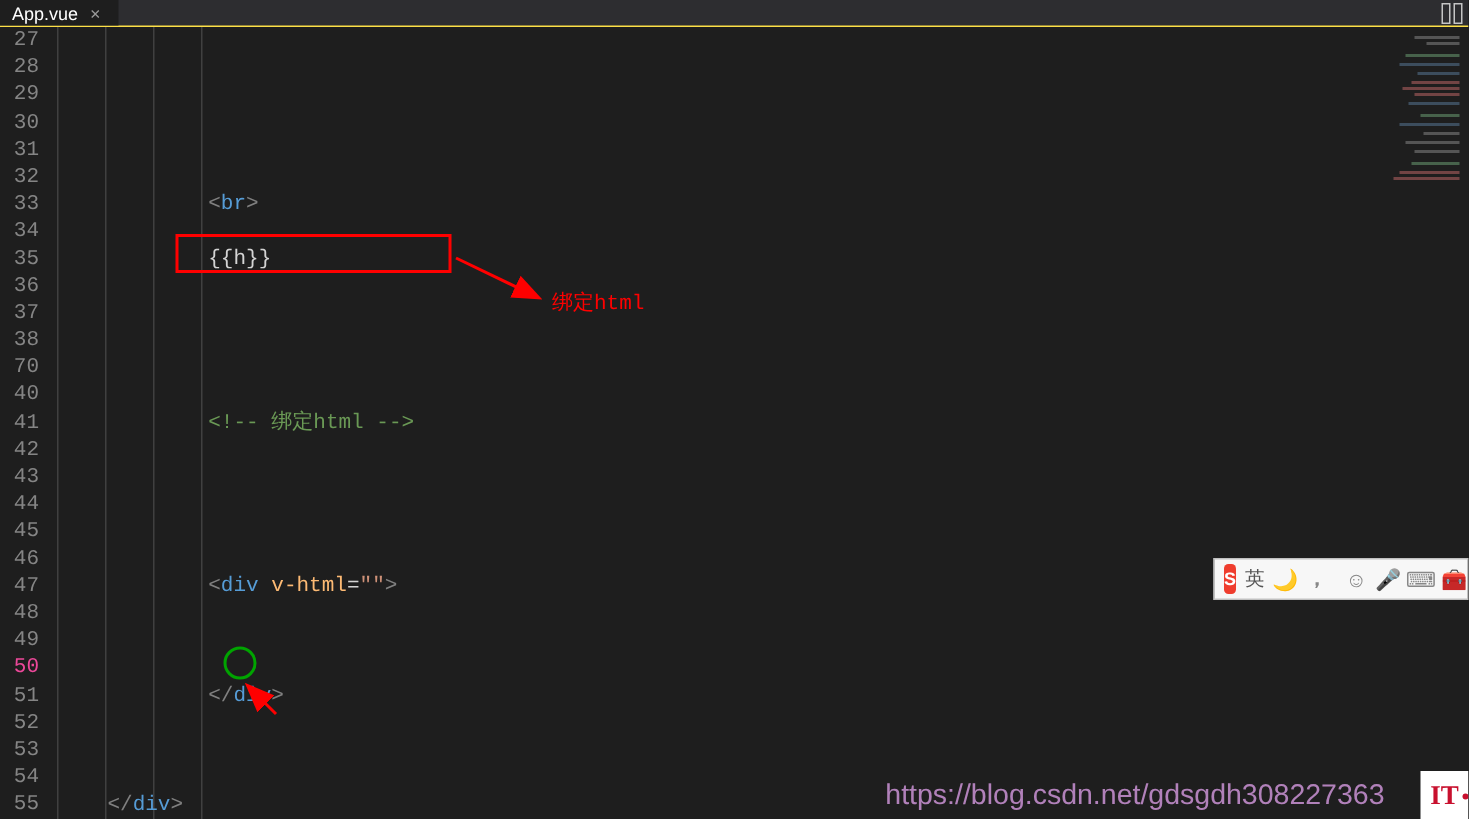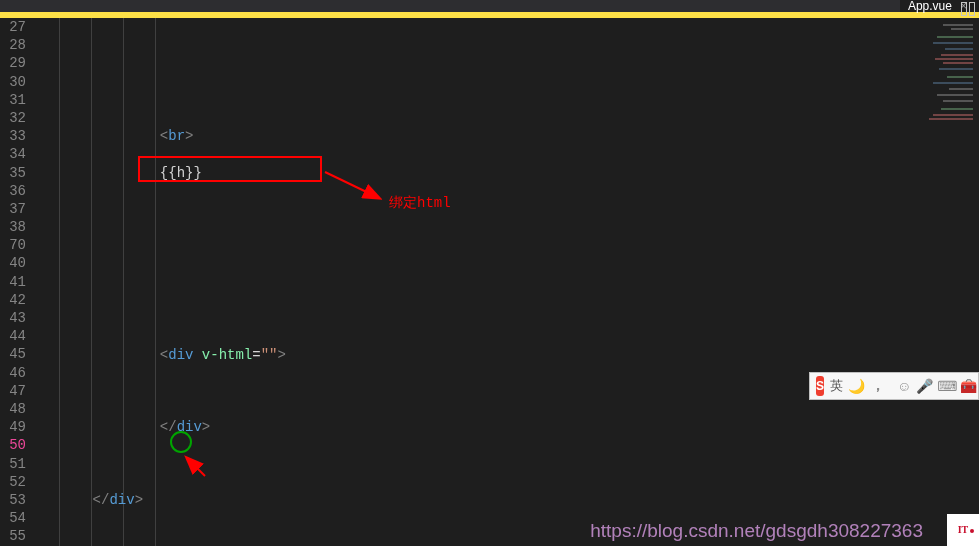--- a/index.html
+++ b/index.html
@@ -9,22 +9,21 @@
   font-family: Consolas, 'Courier New', monospace;
   font-size: 14px;
   color: #d4d4d4;
   overflow: hidden;
   position: relative;
 }
 .tab-bar {
   height: 18px;
   background: #2d2d30;
   display: flex;
-  border-bottom: 6px solid #fde047;
-  justify-content: flex-end;
+  border-bottom: 1px solid #fde047;
 }
 .tab {
   background: #1e1e1e;
   color: #ffffff;
   padding: 1px 12px 1px 8px;
   font-family: "Segoe UI", Arial, sans-serif;
   font-size: 12px;
   display: flex;
   align-items: center;
   gap: 8px;
@@ -43,33 +42,32 @@
   line-height: 18.2px;
   font-size: 14px;
 }
 .gutter div { height: 18.2px; }
 .gutter .active { color: #ec4899; }
 .code {
   position: relative;
   flex: 1;
   line-height: 18.2px;
   white-space: pre;
-  margin-left: 21px;
 }
 .lines { position: relative; }
 .line { height: 18.2px; }
 .guide {
   position: absolute;
   top: 0; bottom: 0;
   width: 1px;
   background: #404040;
 }
 .g1{left:0px}.g2{left:32px}.g3{left:64px}.g4{left:96px}
 .c-tag{color:#569cd6}
-.c-attr{color:#86efac}
+.c-attr{color:#fdba74}
 .c-str{color:#ce9178}
 .c-cmt{color:#6a9955}
 .c-def{color:#d4d4d4}
 .c-pun{color:#808080}
 .red-box{
   position:absolute;
   border:2px solid #ff0000;
   pointer-events:none;
 }
 .ann{
@@ -108,21 +106,21 @@
 .ime-sep{width:1px;height:16px;background:#ccc}
 .ime-icon{width:16px;height:16px;color:#888;display:flex;align-items:center;justify-content:center;font-size:14px}
 .ime-moon{color:#f0a020}
 .split-icon{position:absolute;right:4px;top:2px;width:14px;height:14px}
 .split-icon div{position:absolute;background:#c5c5c5}
 .red-logo{
   position:absolute;right:0;bottom:0;width:32px;height:32px;background:#fff;
   display:flex;flex-direction:column;align-items:center;justify-content:center;
   font-family:"Times New Roman",serif;font-weight:bold;color:#c8102e;
 }
-.red-logo .top{font-size:10px;line-height:14px;position:relative}
+.red-logo .top{font-size:18px;line-height:14px;position:relative}
 .red-logo .dot{position:absolute;width:4px;height:4px;background:#c8102e;border-radius:50%;right:-6px;top:6px}
 </style>
 </head>
 <body>
 
 <div class="tab-bar">
   <div class="tab">
     <span>App.vue</span>
     <span class="close">×</span>
   </div>
@@ -165,20 +163,21 @@
       <div>55</div>
   </div>
   <div class="code">
     <div class="guide g1"></div><div class="guide g2"></div><div class="guide g3"></div><div class="guide g4"></div>
     <div class="lines">
 <div class="line"></div>
 <div class="line">            <span class="c-pun">&lt;</span><span class="c-tag">br</span><span class="c-pun">&gt;</span></div>
 <div class="line">            <span class="c-def">{{h}}</span></div>
 <div class="line"></div>
 <div class="line"></div>
+<div class="line">            <span class="c-cmt">&lt;<span>!--</span><span> 绑定html </span><span>--</span>&gt;</span></div>
 <div class="line"></div>
 <div class="line"></div>
 <div class="line">            <span class="c-pun">&lt;</span><span class="c-tag">div</span> <span class="c-attr">v-html</span><span class="c-def">=</span><span class="c-str">""</span><span class="c-pun">&gt;</span></div>
 <div class="line"></div>
 <div class="line">            <span class="c-pun">&lt;/</span><span class="c-tag">div</span><span class="c-pun">&gt;</span></div>
 <div class="line"></div>
 <div class="line">    <span class="c-pun">&lt;/</span><span class="c-tag">div</span><span class="c-pun">&gt;</span></div>
 
 
 

